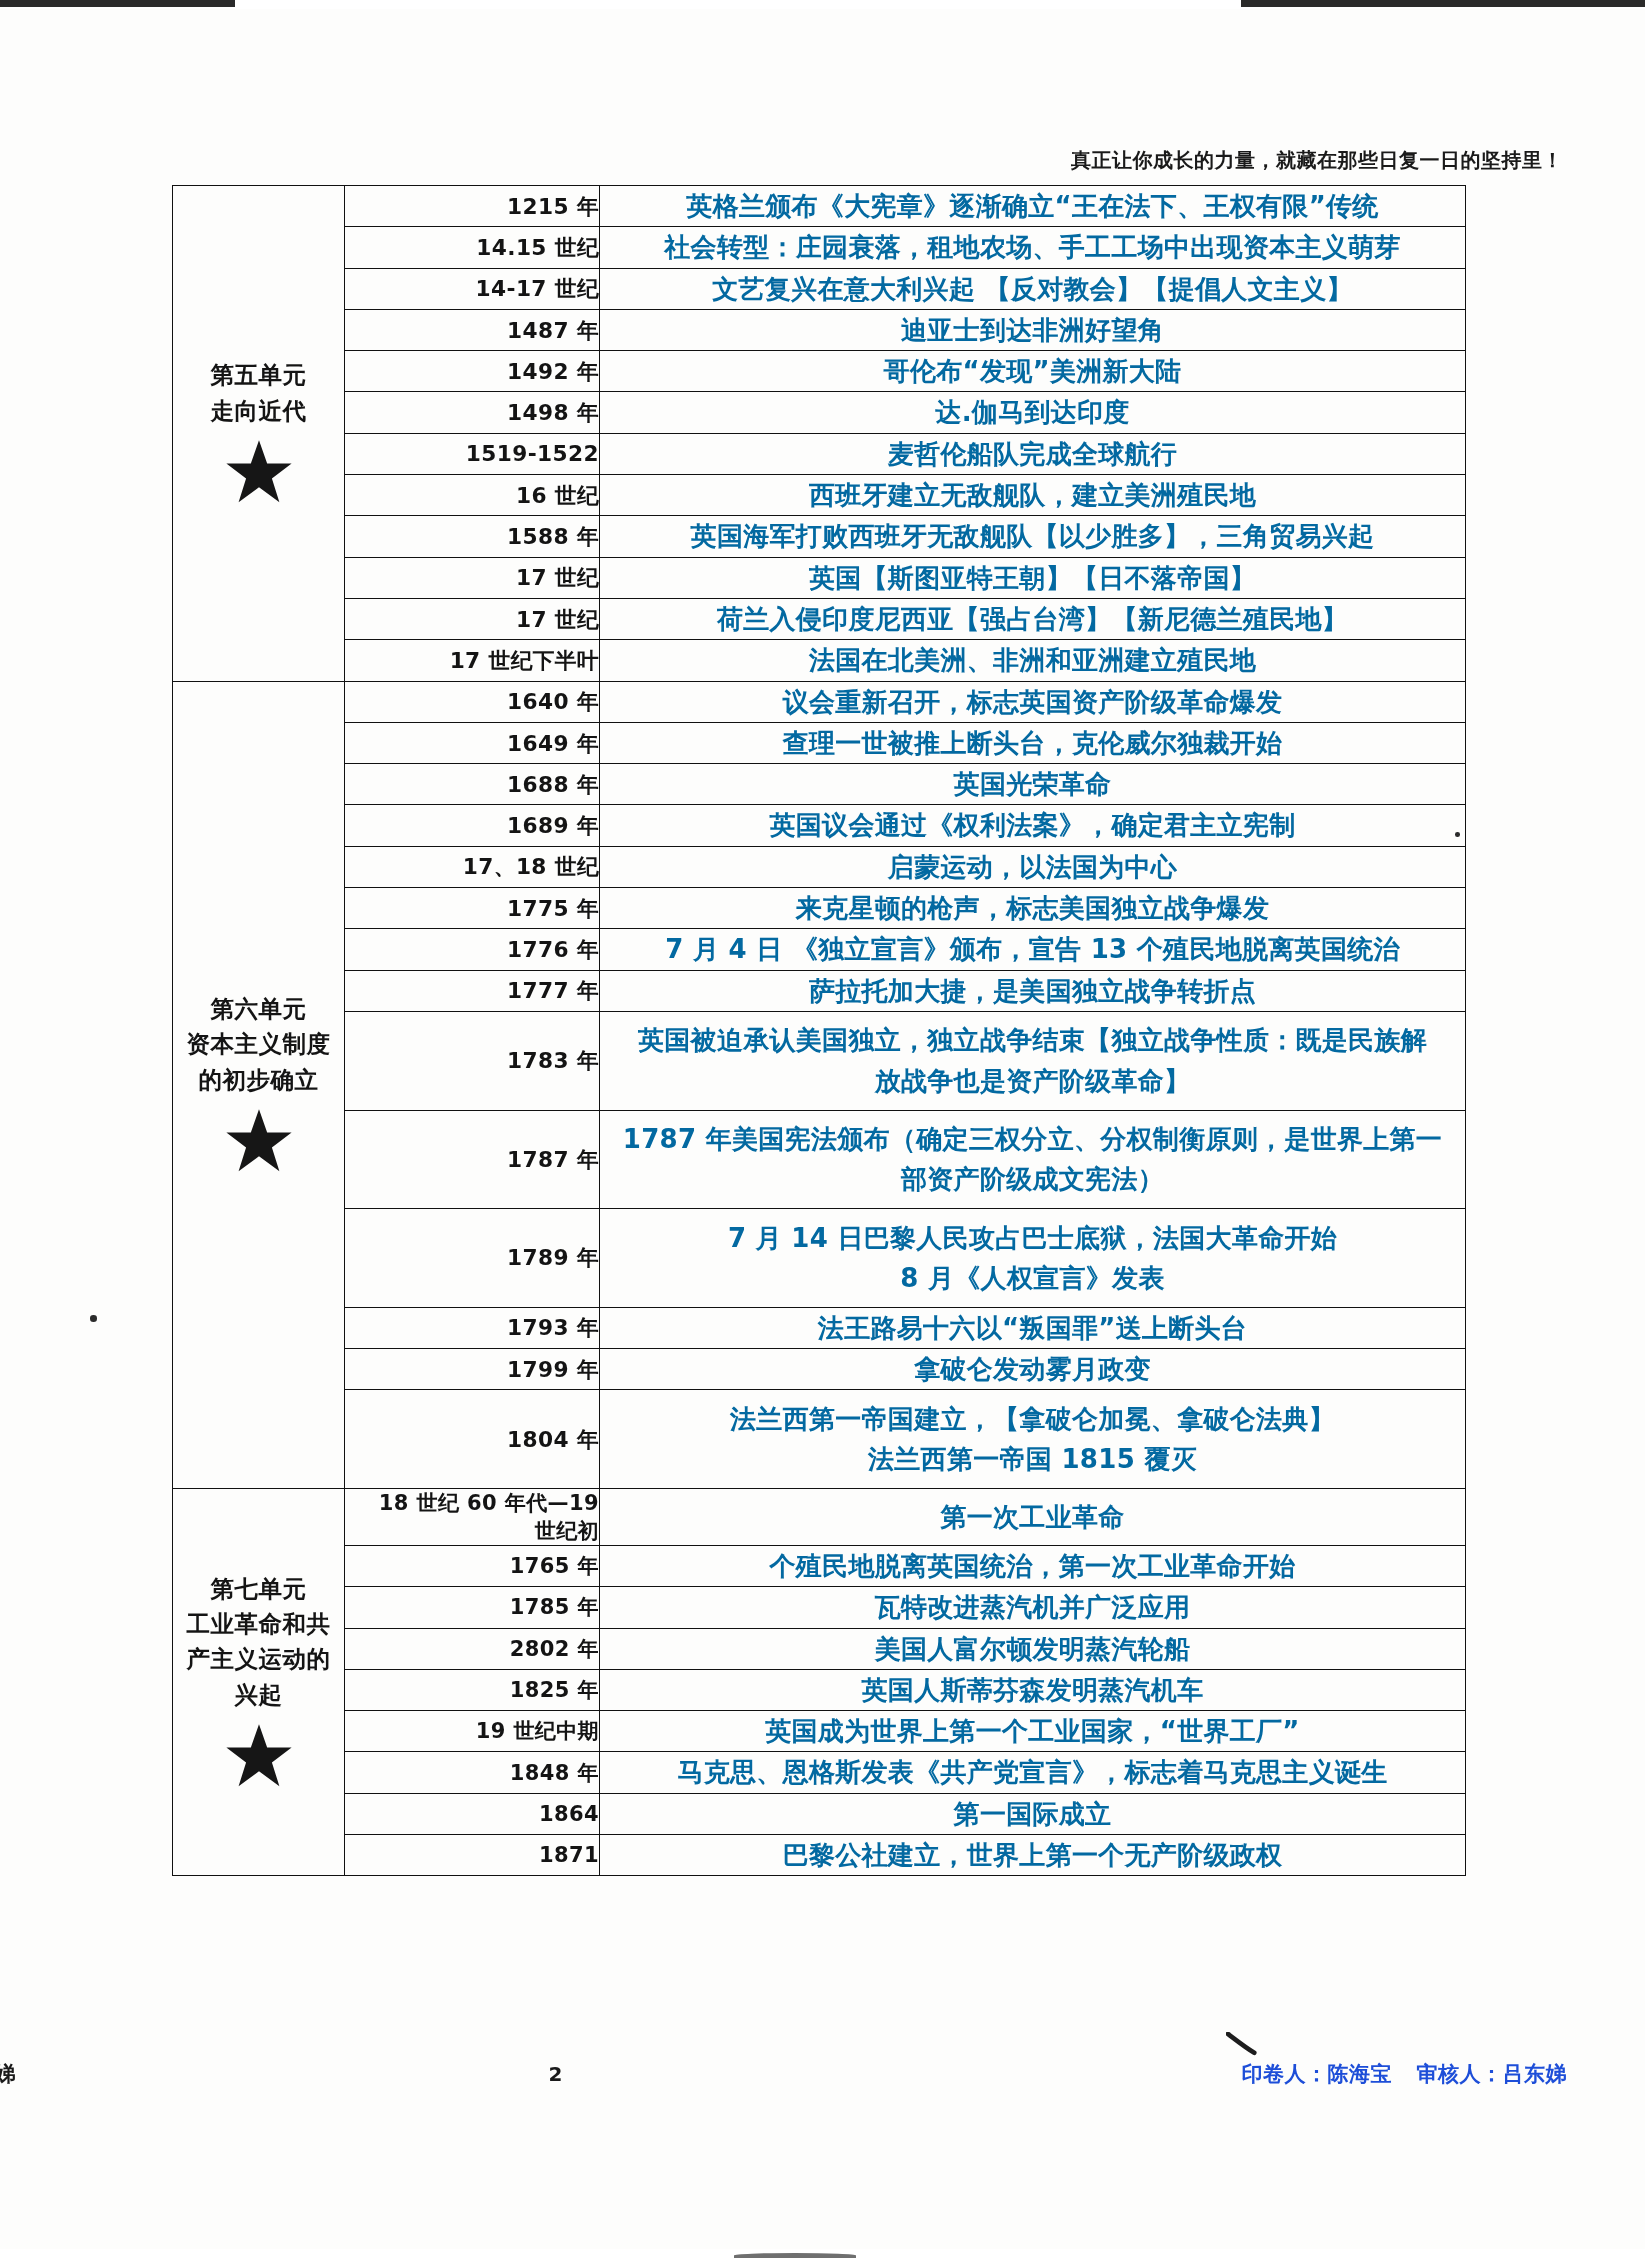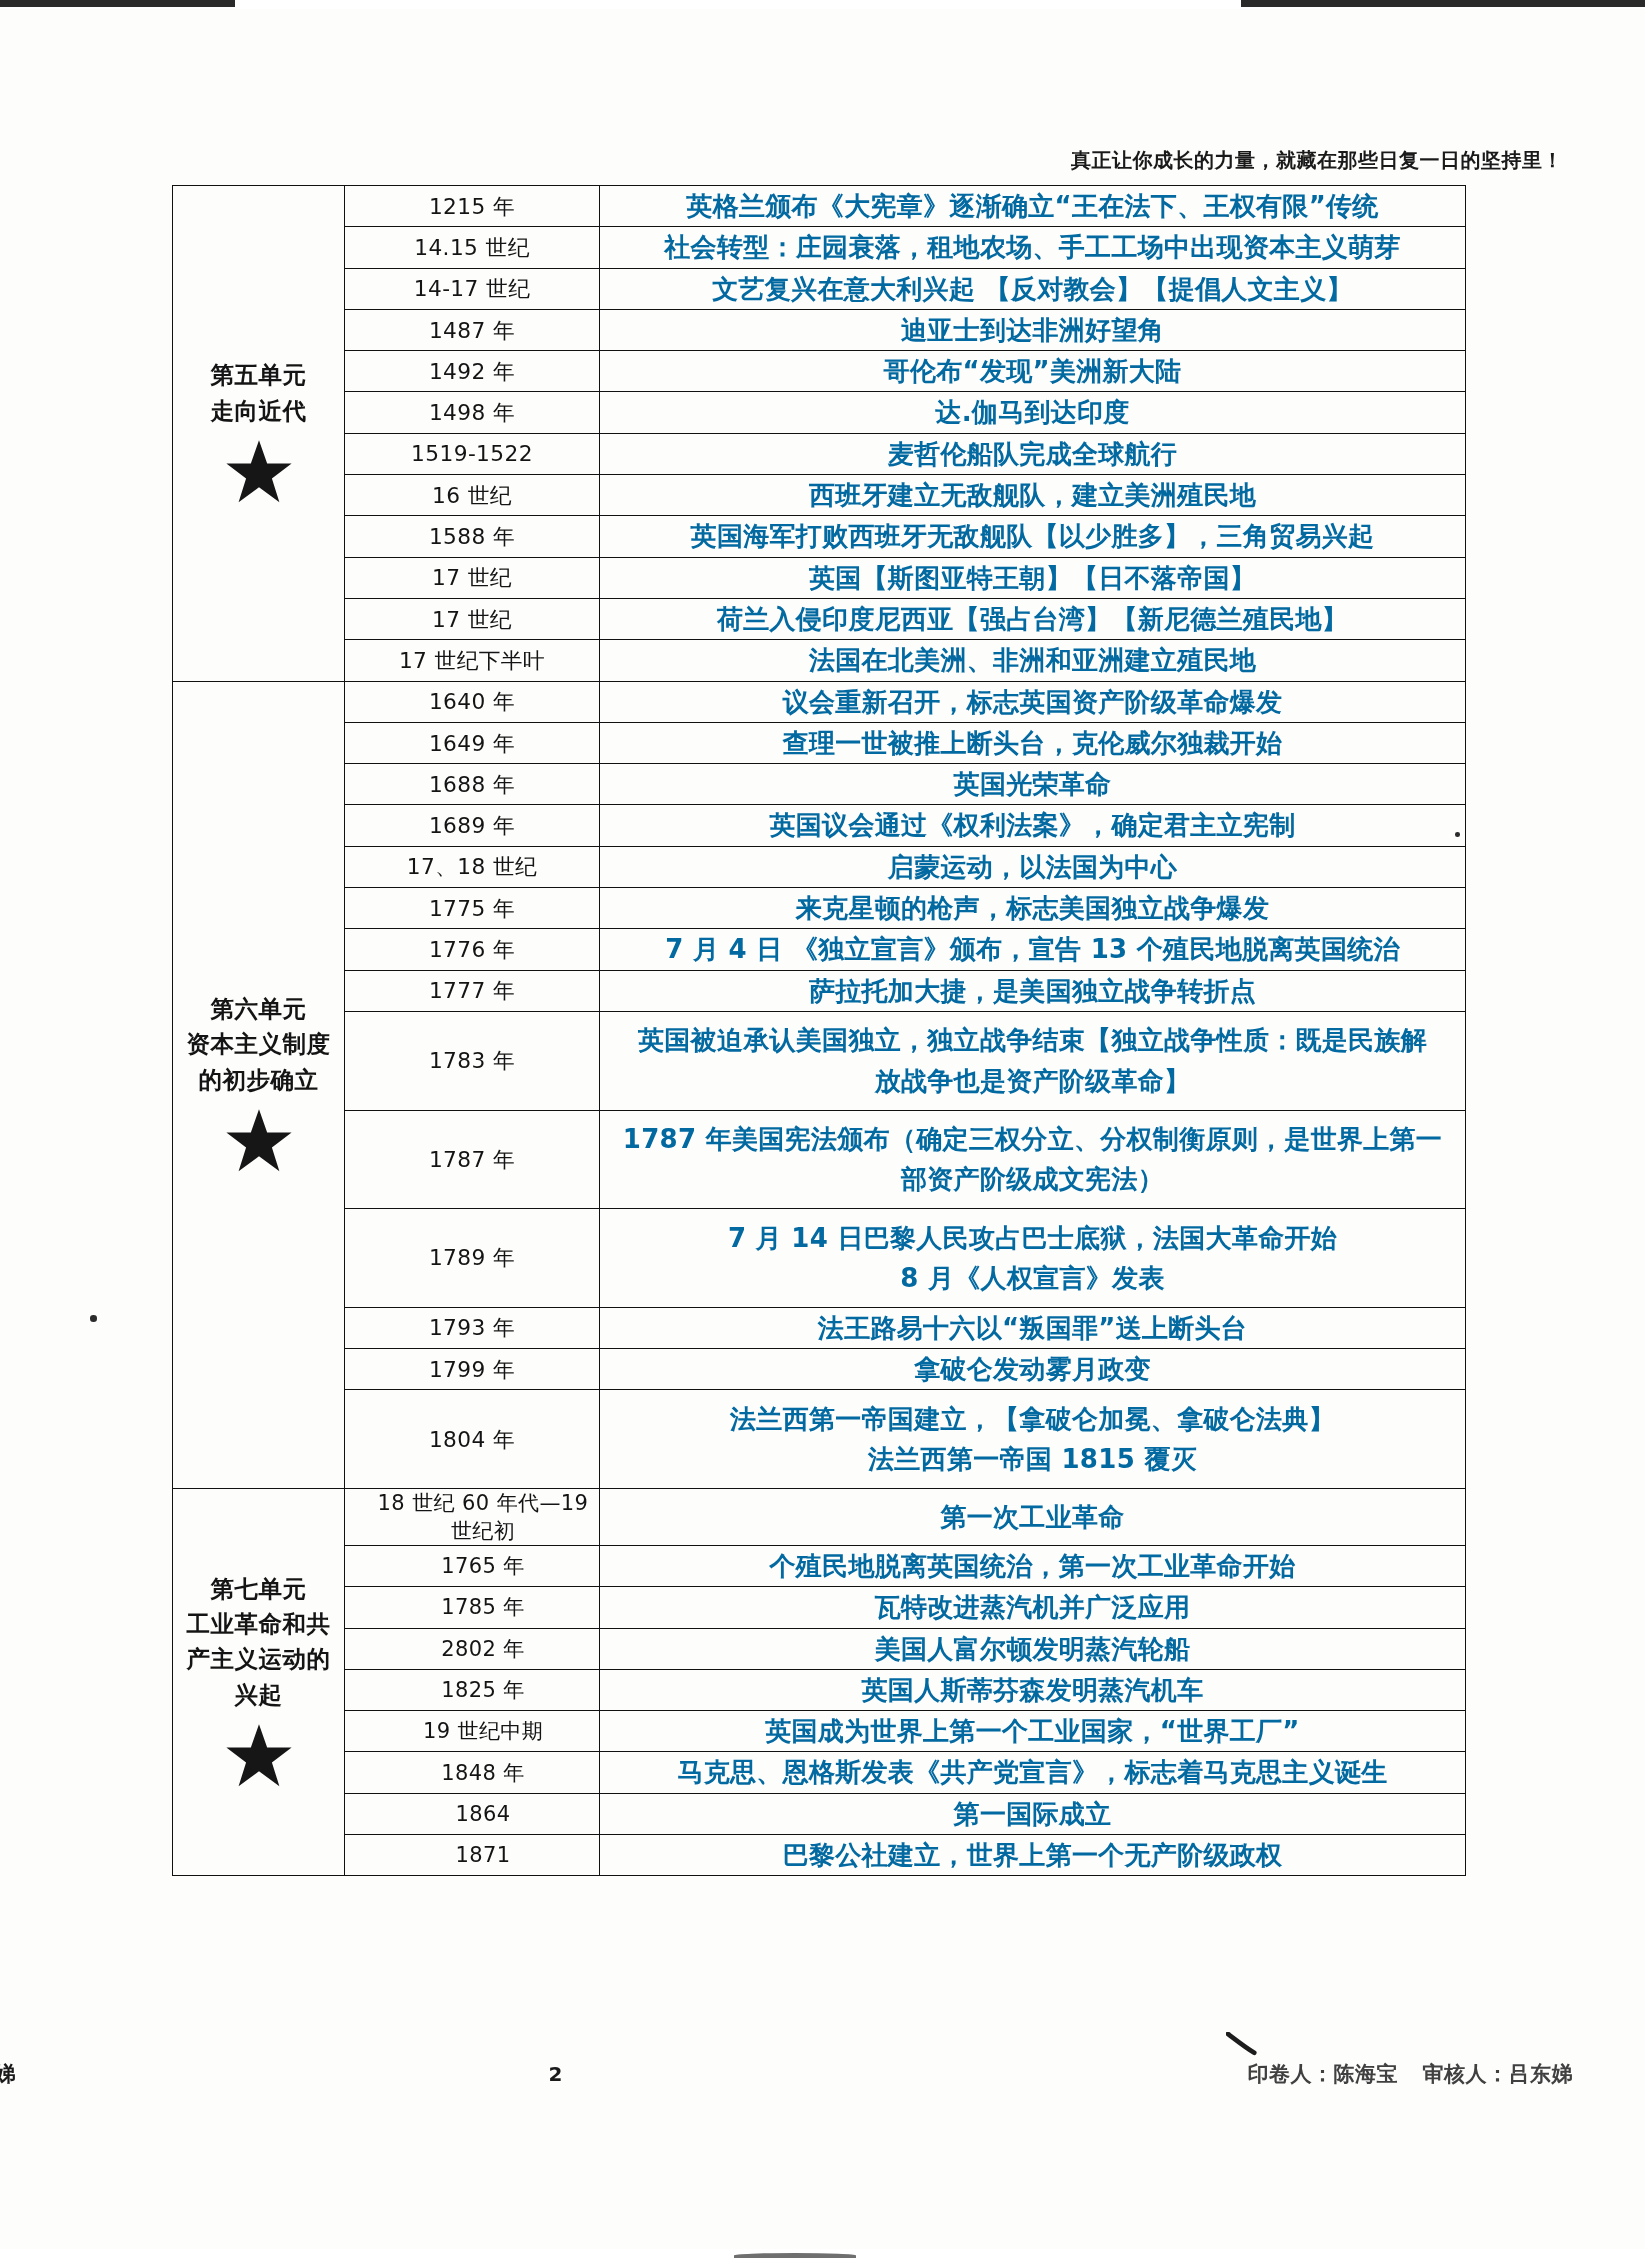--- a/index.html
+++ b/index.html
@@ -107,23 +107,23 @@
   .unit-star {
     display: block;
     margin: 9.4px auto 1.9px auto;
     width: 68px;
     height: 66px;
   }
   .unit-star svg { display: block; }
 
   .date-cell {
     width: 254px;
-    text-align: center;
-    font-family: "DejaVu Sans", "Liberation Sans", sans-serif;
-    font-weight: normal;
+    text-align: right;
+    font-family: "DejaVu Sans", "Liberation Sans", sans-serif;
+    font-weight: bold;
     font-size: 21.7px;
     letter-spacing: 0.4px;
     padding: 6.6px 3.8px;
     color: #141414;
   }
   .date-cell.wide { width: 347px; font-size: 21px; padding-left: 22px; }
 
   .event-cell {
     text-align: center;
     font-family: "DejaVu Sans", "Liberation Sans", sans-serif;
@@ -163,27 +163,27 @@
     top: 1.9px;
     width: 1111px;
     text-align: center;
     font-family: "DejaVu Sans", "Liberation Sans", sans-serif;
     font-weight: bold;
     font-size: 20px;
     color: #1a1a1a;
   }
   .footer-right {
     position: absolute;
-    right: 73px;
+    right: 79px;
     top: 0;
     font-family: "DejaVu Sans", "Liberation Sans", sans-serif;
     font-weight: bold;
     font-size: 21px;
     letter-spacing: 0.5px;
-    color: #404040;
+    color: #1d4ed8;
     white-space: nowrap;
   }
   .footer-right .gap { display: inline-block; width: 24.5px; }
 
   
   .mark-dot {
     position: absolute;
     width: 6.6px; height: 6.6px;
     background: #2b2b2b;
     border-radius: 50%;

